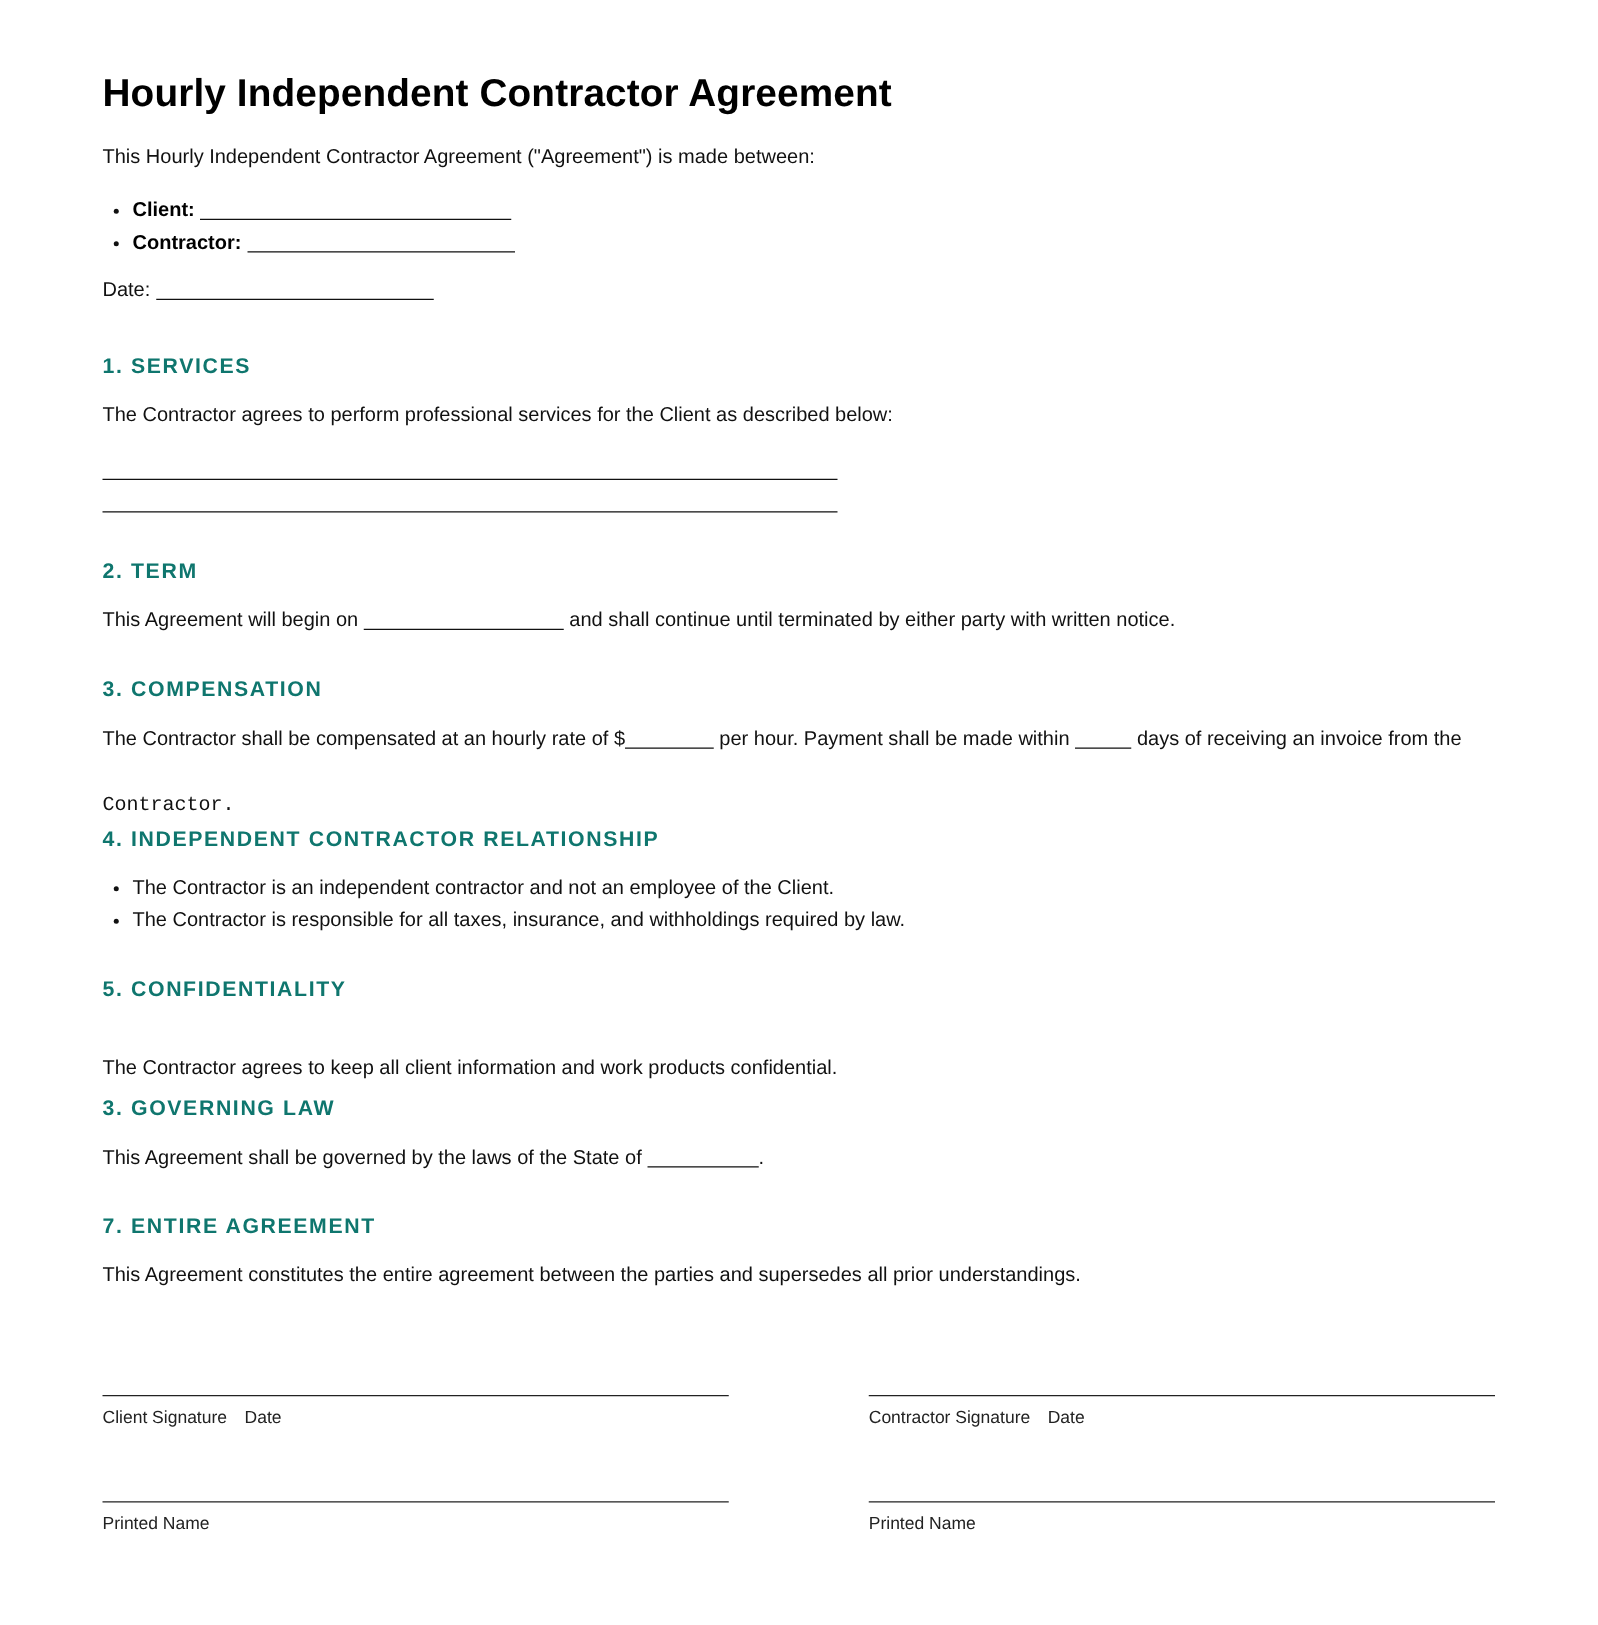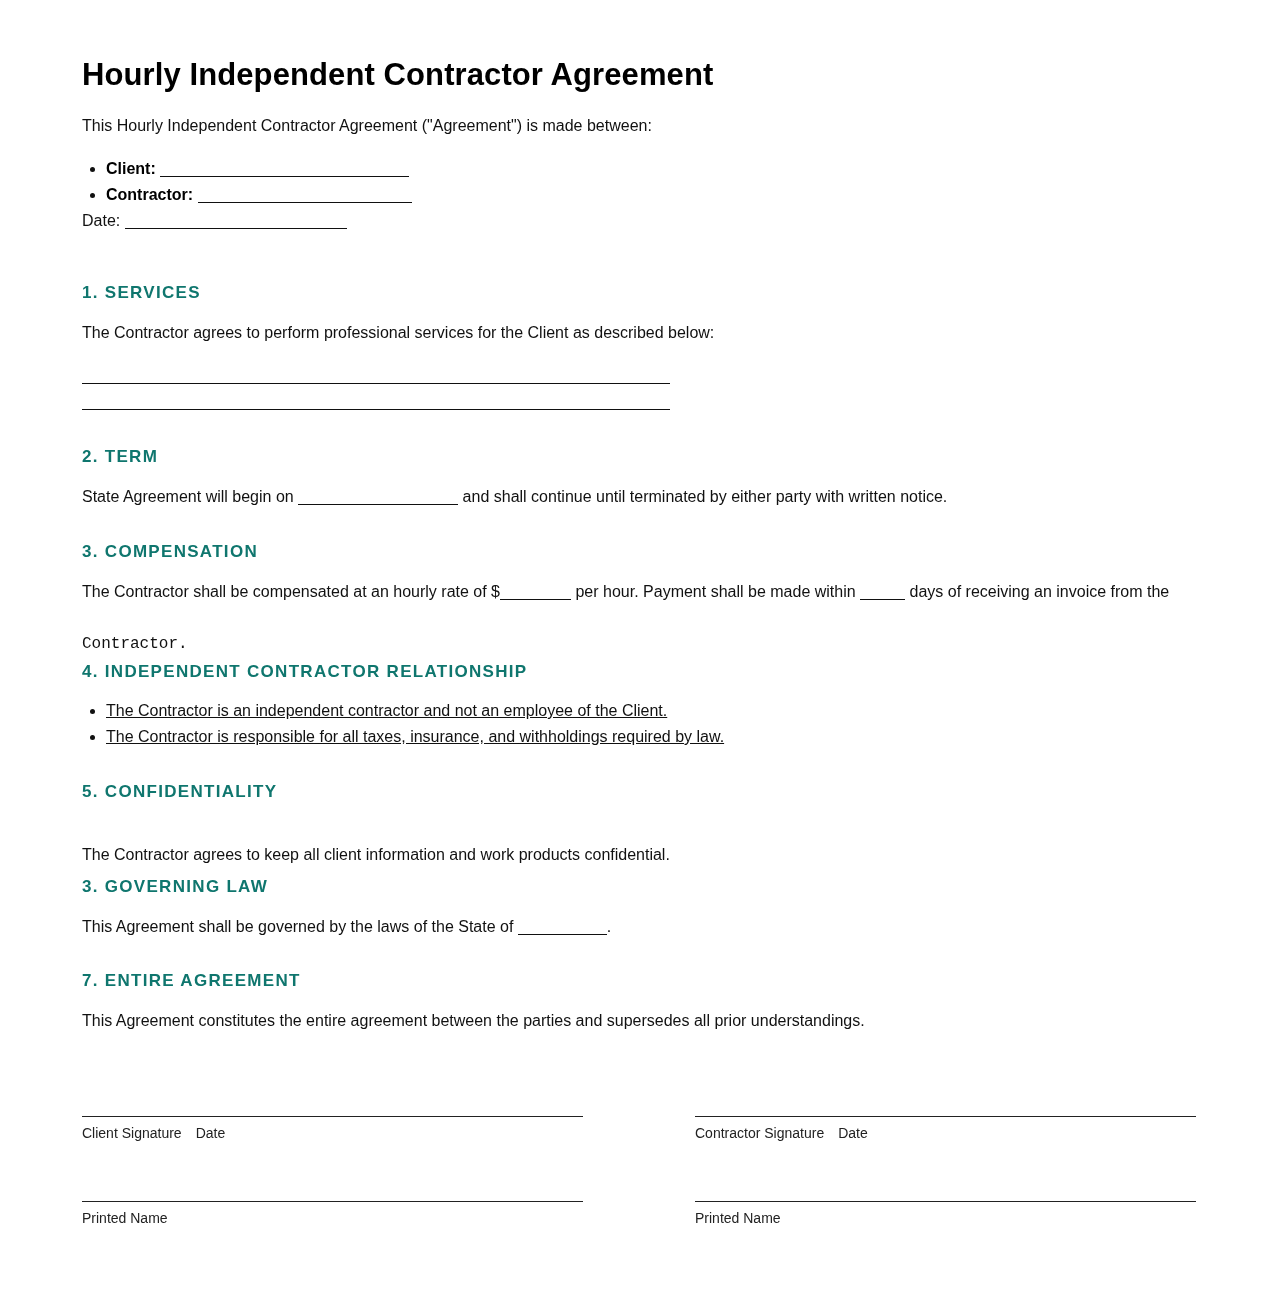--- a/index.html
+++ b/index.html
@@ -34,36 +34,36 @@
 
   <h1>Hourly Independent Contractor Agreement</h1>
 
   <p class="abs" style="top:113px;">This Hourly Independent Contractor Agreement ("Agreement") is made between:</p>
 
   <ul class="bul" style="top:156px;">
     <li><b>Client:</b> <span class="blank" style="width:249px;"></span></li>
     <li><b>Contractor:</b> <span class="blank" style="width:214px;"></span></li>
   </ul>
 
-  <p class="abs" style="top:208px;"><span>Date:</span> <span class="blank" style="width:222px;"></span></p>
+  <p class="abs" style="top:220px;"><span>Date:</span> <span class="blank" style="width:222px;"></span></p>
 
   <div class="h2" style="top:283px;">1. SERVICES</div>
   <p class="abs" style="top:320px;">The Contractor agrees to perform professional services for the Client as described below:</p>
   <div class="rule" style="top:383px;"></div>
   <div class="rule" style="top:409px;"></div>
 
   <div class="h2" style="top:447px;">2. TERM</div>
-  <p class="abs" style="top:484px;"><span>State Agreement will begin on</span> <span class="blank" style="width:160px;"></span> <span>and shall continue until terminated by either party with written notice.</span></p>
+  <p class="abs" style="top:484px;"><span>This Agreement will begin on</span> <span class="blank" style="width:160px;"></span> <span>and shall continue until terminated by either party with written notice.</span></p>
 
   <div class="h2" style="top:542px;">3. COMPENSATION</div>
   <p class="abs" style="top:579px;"><span>The Contractor shall be compensated at an hourly rate of $</span><span class="blank" style="width:71px;"></span> <span>per hour. Payment shall be made within</span> <span class="blank" style="width:45px;"></span> <span>days of receiving an invoice from the</span></p>
   <p class="abs" style="top:632px;font-family:Liberation Mono, monospace;">Contractor.</p>
 
   <div class="h2" style="top:662px;">4. INDEPENDENT CONTRACTOR RELATIONSHIP</div>
-  <ul class="bul" style="top:698px;text-decoration:underline;">
+  <ul class="bul" style="top:698px;">
     <li>The Contractor is an independent contractor and not an employee of the Client.</li>
     <li>The Contractor is responsible for all taxes, insurance, and withholdings required by law.</li>
   </ul>
 
   <div class="h2" style="top:782px;">5. CONFIDENTIALITY</div>
   <p class="abs" style="top:842px;">The Contractor agrees to keep all client information and work products confidential.</p>
 
   <div class="h2" style="top:877px;">3. GOVERNING LAW</div>
   <p class="abs" style="top:914px;"><span>This Agreement shall be governed by the laws of the State of</span> <span class="blank" style="width:89px;"></span><span>.</span></p>
 

